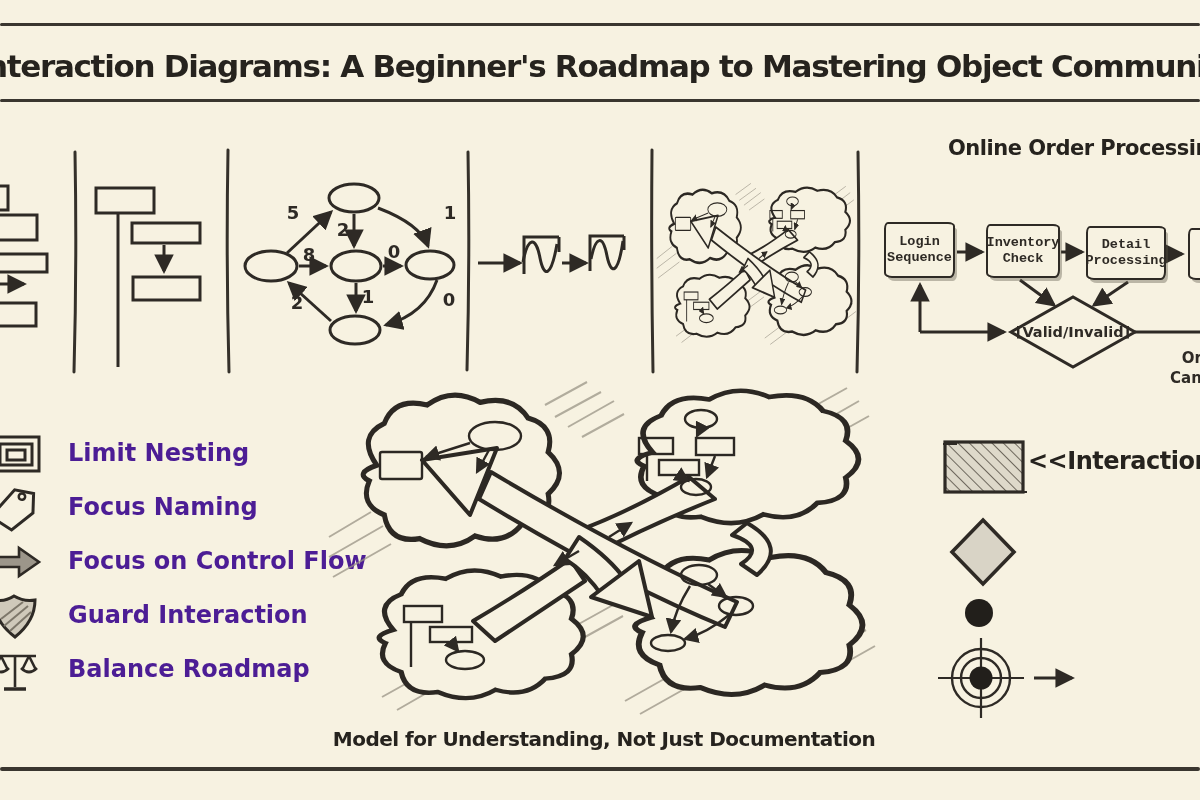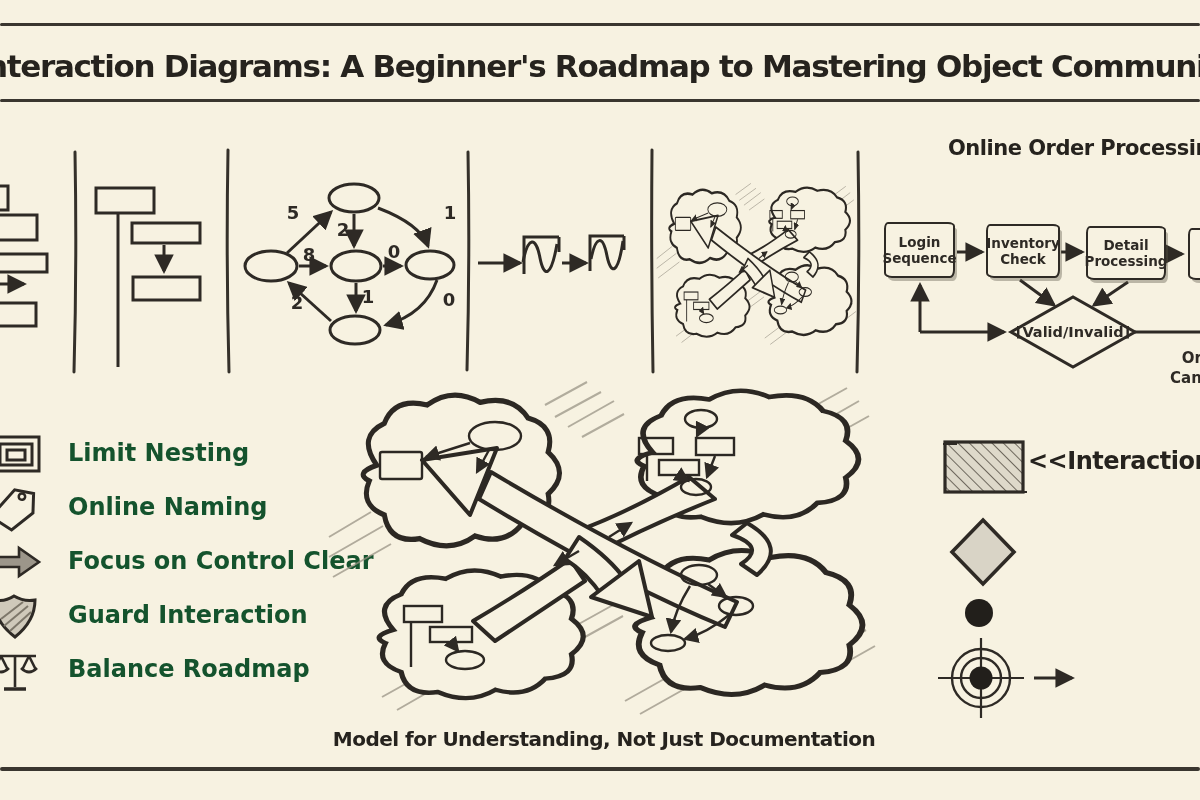--- a/index.html
+++ b/index.html
@@ -9,24 +9,24 @@
   .rule{position:absolute;left:0;width:1200px;height:3px;background:#3a362f;border-radius:2px;}
   .title-clip{position:absolute;left:0;top:36px;width:1200px;height:60px;overflow:hidden;
               display:flex;justify-content:center;align-items:center;}
   .title-text{white-space:nowrap;font-size:31px;font-weight:600;letter-spacing:-1.3px;color:#26231e;}
   .flow-heading{position:absolute;left:948px;top:136px;font-size:21px;font-weight:600;
                 letter-spacing:-0.5px;white-space:nowrap;color:#26231e;}
   .fc-box{position:absolute;border:2.6px solid #2e2a25;background:#f7f2e1;
           border-radius:4px 7px 5px 8px/7px 4px 8px 5px;
           box-shadow:3px 4px 0 -1px rgba(90,84,70,.38);
           display:flex;align-items:center;justify-content:center;text-align:center;
-          font-size:13.5px;line-height:1.22;font-weight:600;}
+          font-size:13.5px;line-height:1.22;font-weight:600;font-family:Liberation Mono, monospace;}
   .tip-row{position:absolute;left:0;height:50px;display:flex;align-items:center;}
   .tip-icon{position:absolute;left:-9px;top:1px;}
-  .tip-label{position:absolute;left:68px;top:9px;font-size:24px;font-weight:600;white-space:nowrap;color:#14532d;}
+  .tip-label{position:absolute;left:68px;top:9px;font-size:24px;font-weight:600;white-space:nowrap;color:#4c1d95;}
   .legend-label{position:absolute;left:1028px;top:447px;font-size:24px;font-weight:700;
                 letter-spacing:-0.5px;white-space:nowrap;color:#26231e;}
   .caption{position:absolute;left:284px;top:727px;width:640px;text-align:center;
            font-size:20px;font-weight:600;letter-spacing:-0.5px;color:#26231e;}
   .cancel-note{position:absolute;left:1170px;top:348px;width:72px;text-align:center;
                font-size:15px;font-weight:600;line-height:1.35;}
   svg{position:absolute;overflow:visible;}
   svg.hidden-defs{width:0;height:0;position:absolute;}
 </style>
 </head>
@@ -219,28 +219,28 @@
   <span class="tip-label">Limit Nesting</span>
 </div>
 
 <div class="tip-row" style="top:484px;">
   <svg class="tip-icon" width="52" height="48" viewBox="0 0 52 48">
     <g transform="rotate(-10 24 24)">
       <path d="M8,20 L27,5 L45,12 L41,31 L17,44 L4,32 Z" fill="none" stroke="#2e2a25" stroke-width="3"></path>
       <circle cx="33" cy="13" r="3.2" fill="none" stroke="#2e2a25" stroke-width="2.5"></circle>
     </g>
   </svg>
-  <span class="tip-label">Online Naming</span>
+  <span class="tip-label">Focus Naming</span>
 </div>
 
 <div class="tip-row" style="top:538px;">
   <svg class="tip-icon" width="52" height="48" viewBox="0 0 52 48">
     <polygon points="0,18 28,18 28,9 48,23 28,37 28,28 0,28" fill="#9c968a" stroke="#2e2a25" stroke-width="2.6"></polygon>
   </svg>
-  <span class="tip-label">Focus on Control Clear</span>
+  <span class="tip-label">Focus on Control Flow</span>
 </div>
 
 <div class="tip-row" style="top:592px;">
   <svg class="tip-icon" width="52" height="48" viewBox="0 0 52 48">
     <path d="M23,3 Q33,9 44,7 Q44,28 24,44 Q3,28 3,7 Q14,9 23,3 Z" fill="#cfc9ba" stroke="#2e2a25" stroke-width="3"></path>
     <g stroke="#7d776a" stroke-width="2" fill="none">
       <line x1="10" y1="26" x2="32" y2="9"></line>
         <line x1="13" y1="33" x2="37" y2="13"></line>
         <line x1="19" y1="38" x2="40" y2="19"></line>
     </g>

